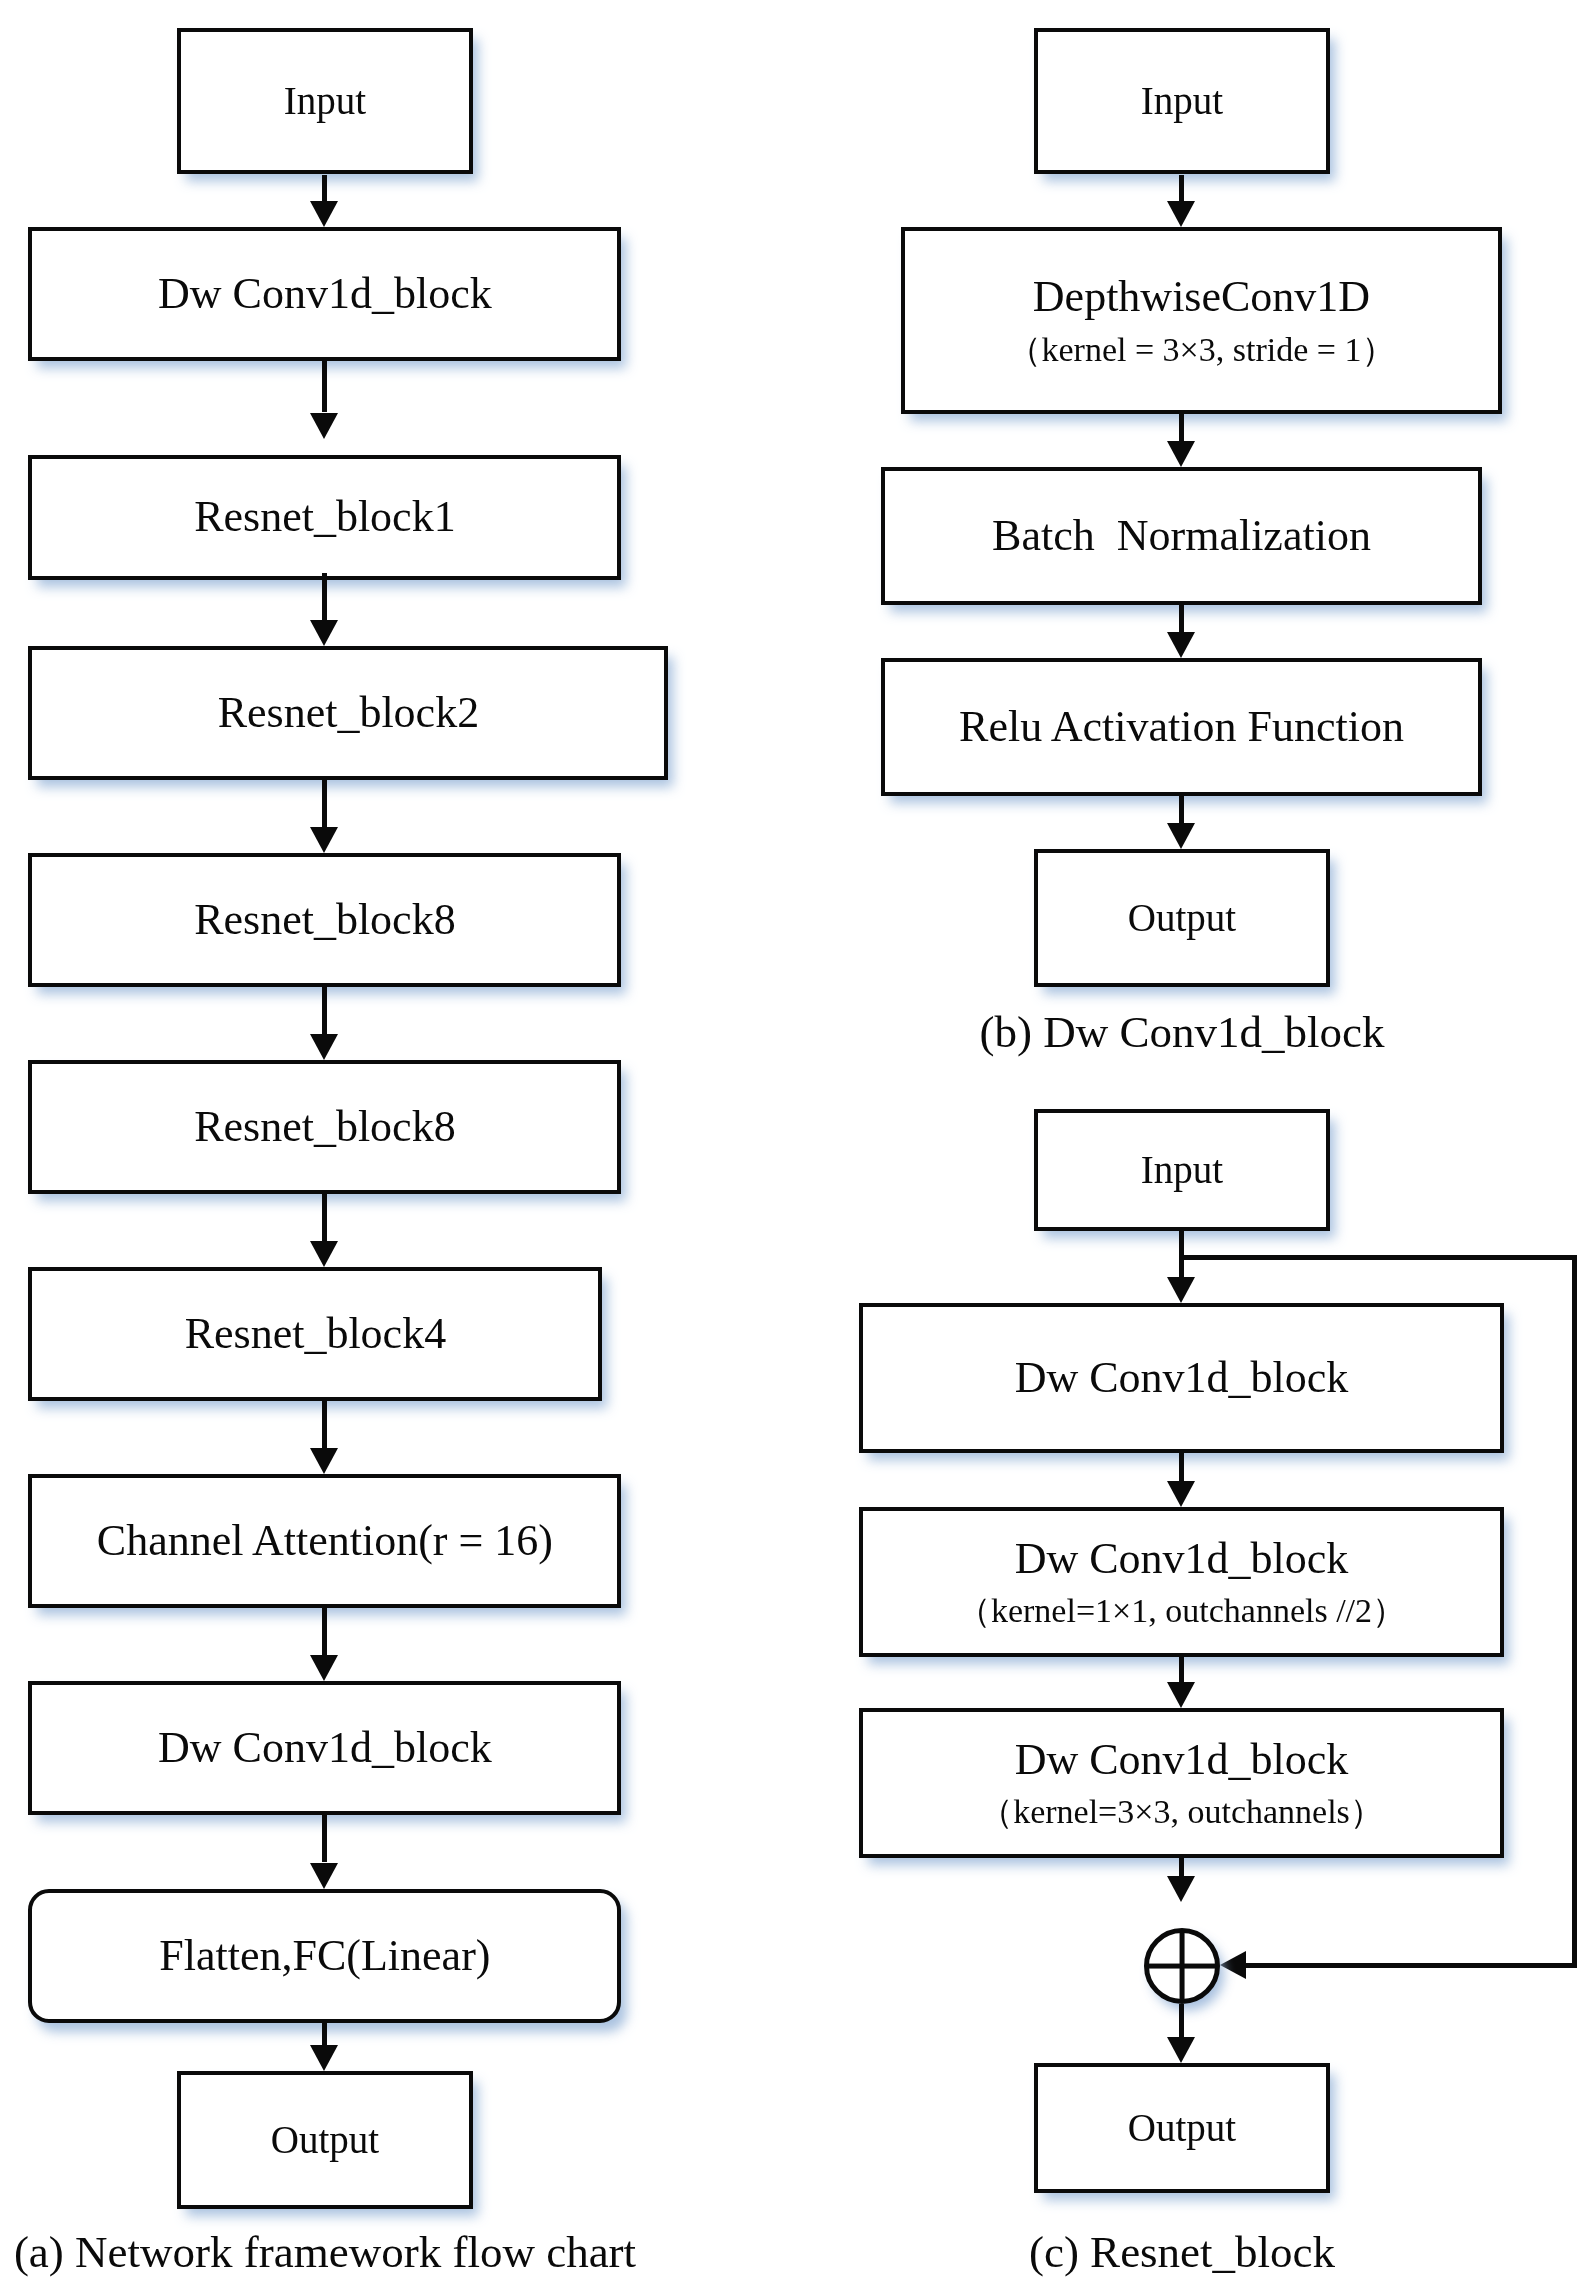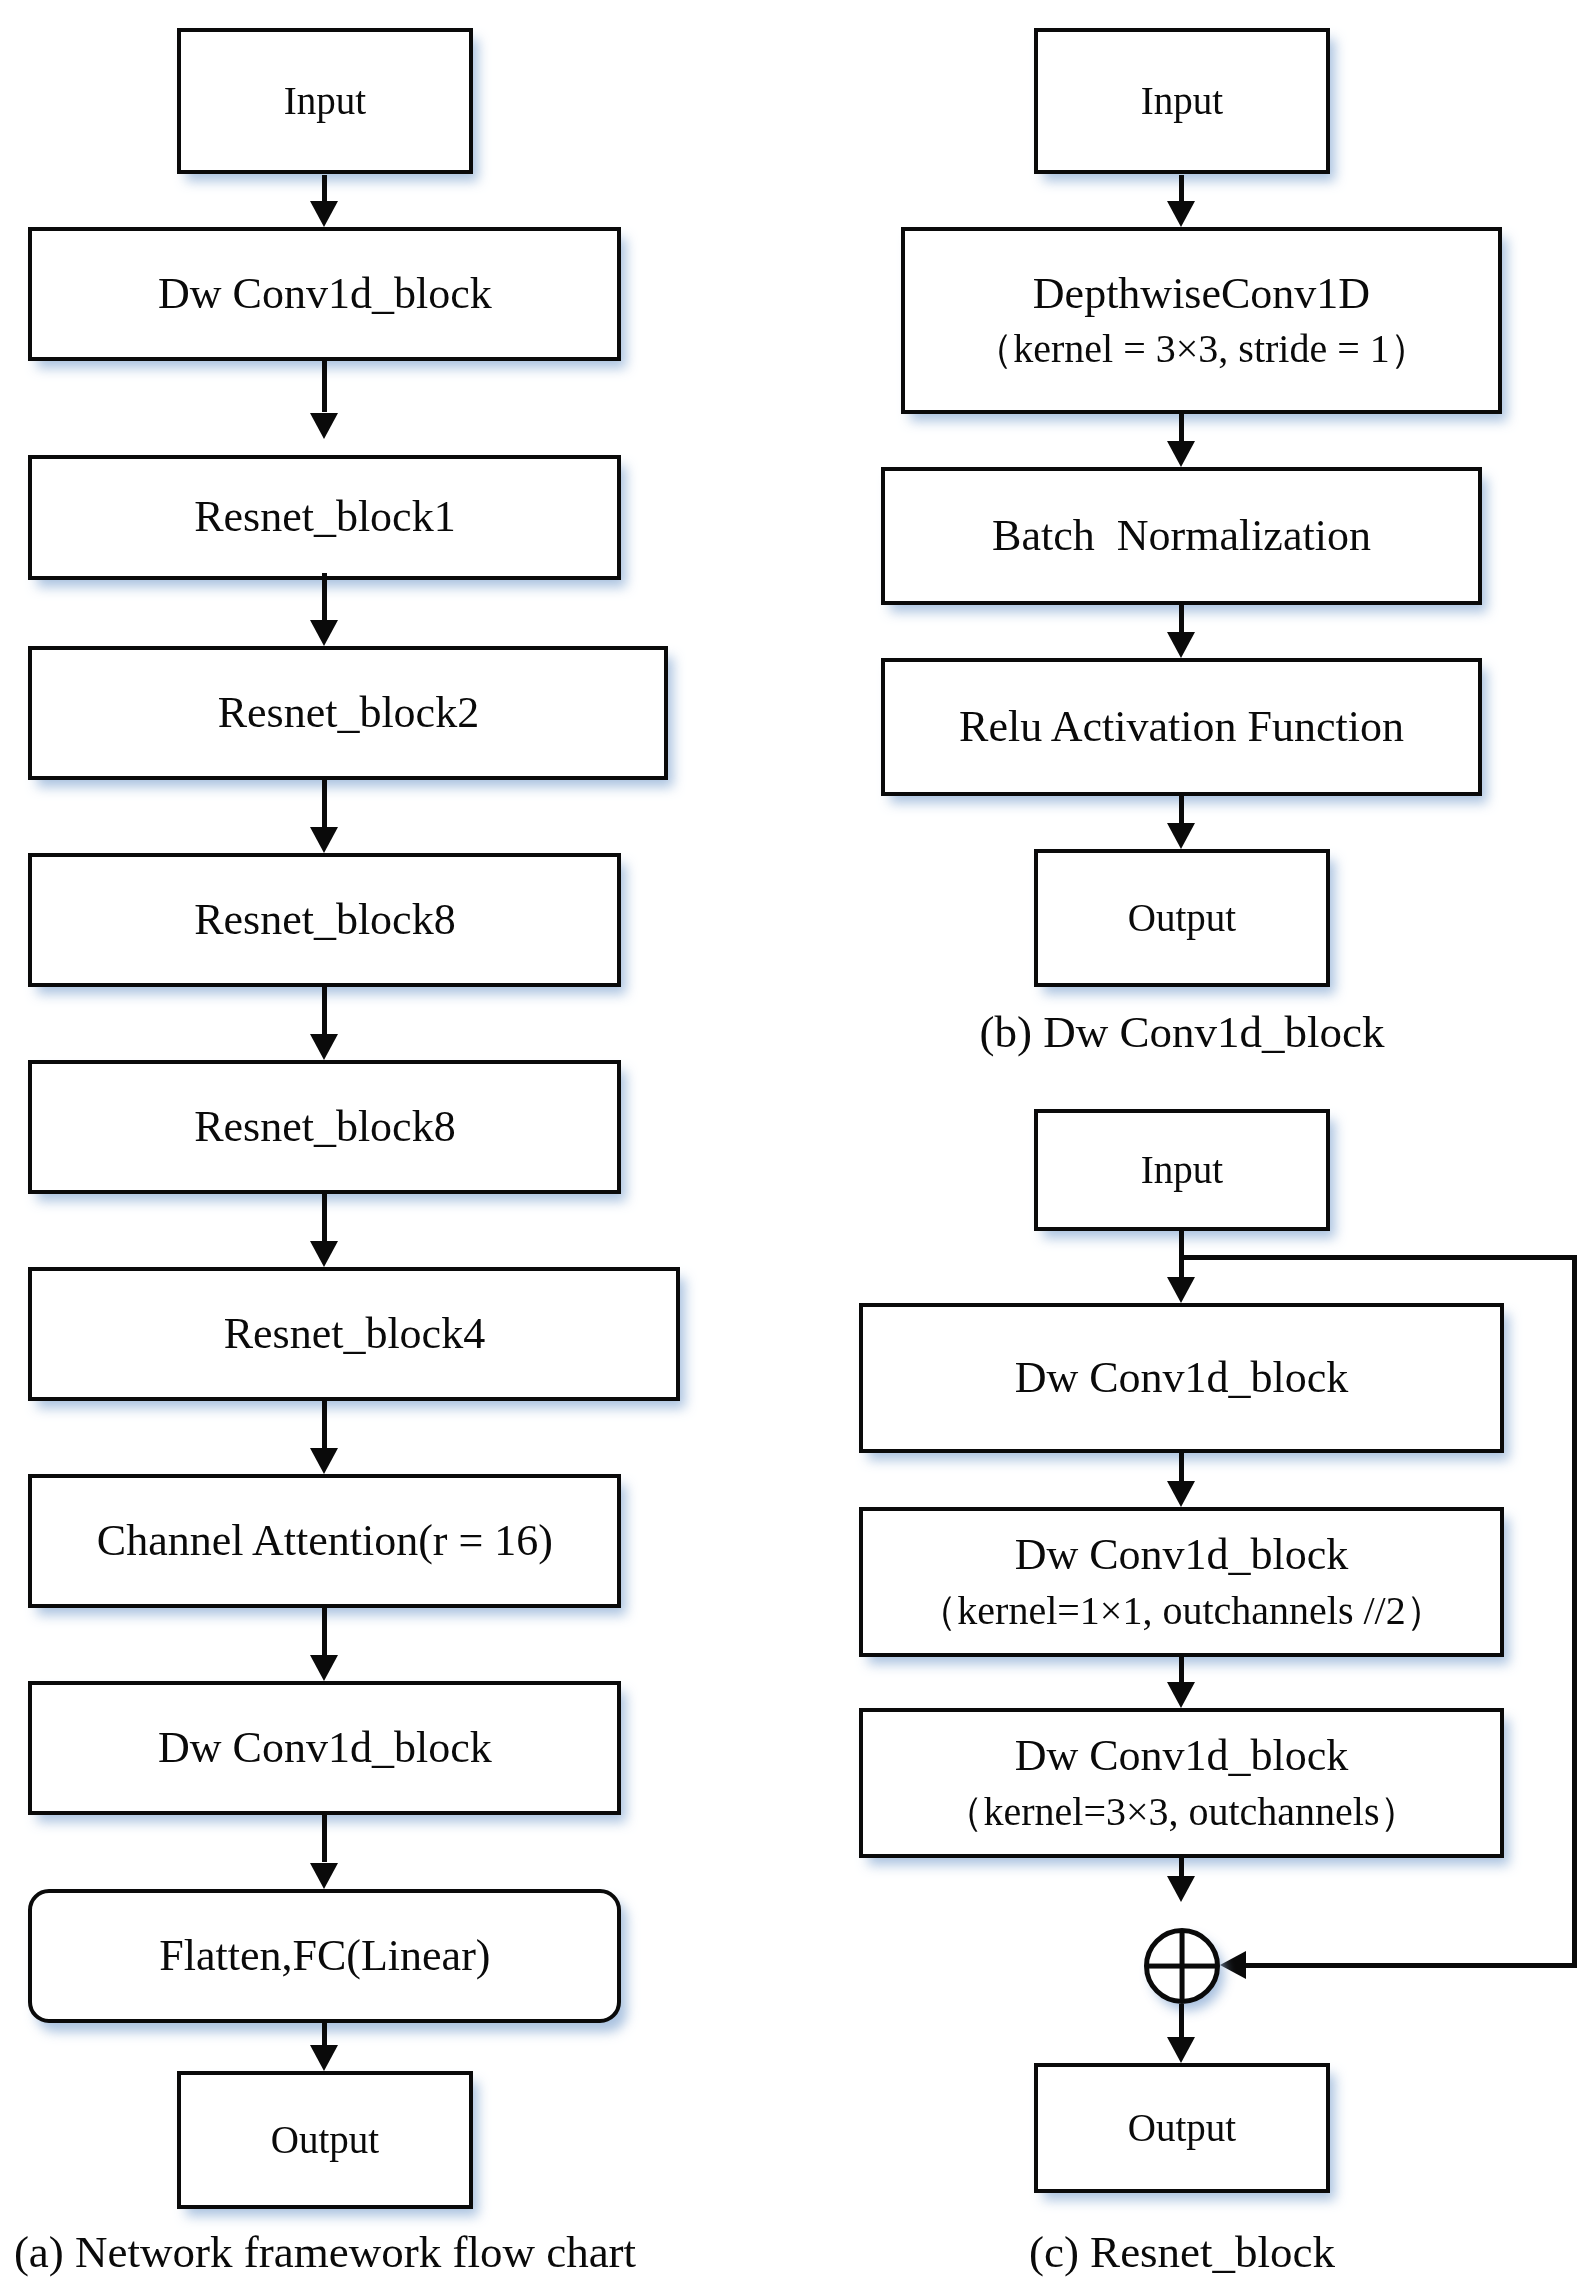--- a/index.html
+++ b/index.html
@@ -29,21 +29,21 @@
     box-shadow: 7.3px 9.7px 11.4px -1.6px rgba(150, 180, 216, 0.80);
   }
   .lbl {
     font-size: 44px;
     line-height: 1.15;
     white-space: pre;
     text-align: center;
     color: #0a0a0a;
   }
   .lbl.big { font-size: 39px; }
-  .lbl.sub { font-size: 40px; margin-top: 6.5px; }
+  .lbl.sub { font-size: 34px; margin-top: 6.5px; }
   
   .vline, .hline {
     position: absolute;
     background: #0a0a0a;
   }
   .vline { width: 4.9px; }
   .hline { height: 4.9px; }
   .head-down {
     position: absolute;
     width: 0; height: 0;
@@ -132,21 +132,21 @@
   <div class="vline" style="left:322px; top:987px; height:47px;"></div>
   <div class="head-down" style="left:310px; top:1034px;"></div>
 
   <div class="box" style="left:28.4px; top:1060px; width:593px; height:134px;">
     <span class="lbl">Resnet_block8</span>
   </div>
 
   <div class="vline" style="left:322px; top:1194px; height:47px;"></div>
   <div class="head-down" style="left:310px; top:1241px;"></div>
 
-  <div class="box" style="left:28.4px; top:1267px; width:652px; height:134px;">
+  <div class="box" style="left:28.4px; top:1267px; width:574px; height:134px;">
     <span class="lbl">Resnet_block4</span>
   </div>
 
   <div class="vline" style="left:322px; top:1401px; height:47px;"></div>
   <div class="head-down" style="left:310px; top:1448px;"></div>
 
   <div class="box" style="left:28.4px; top:1474px; width:593px; height:134px;">
     <span class="lbl">Channel Attention(r = 16)</span>
   </div>
 

